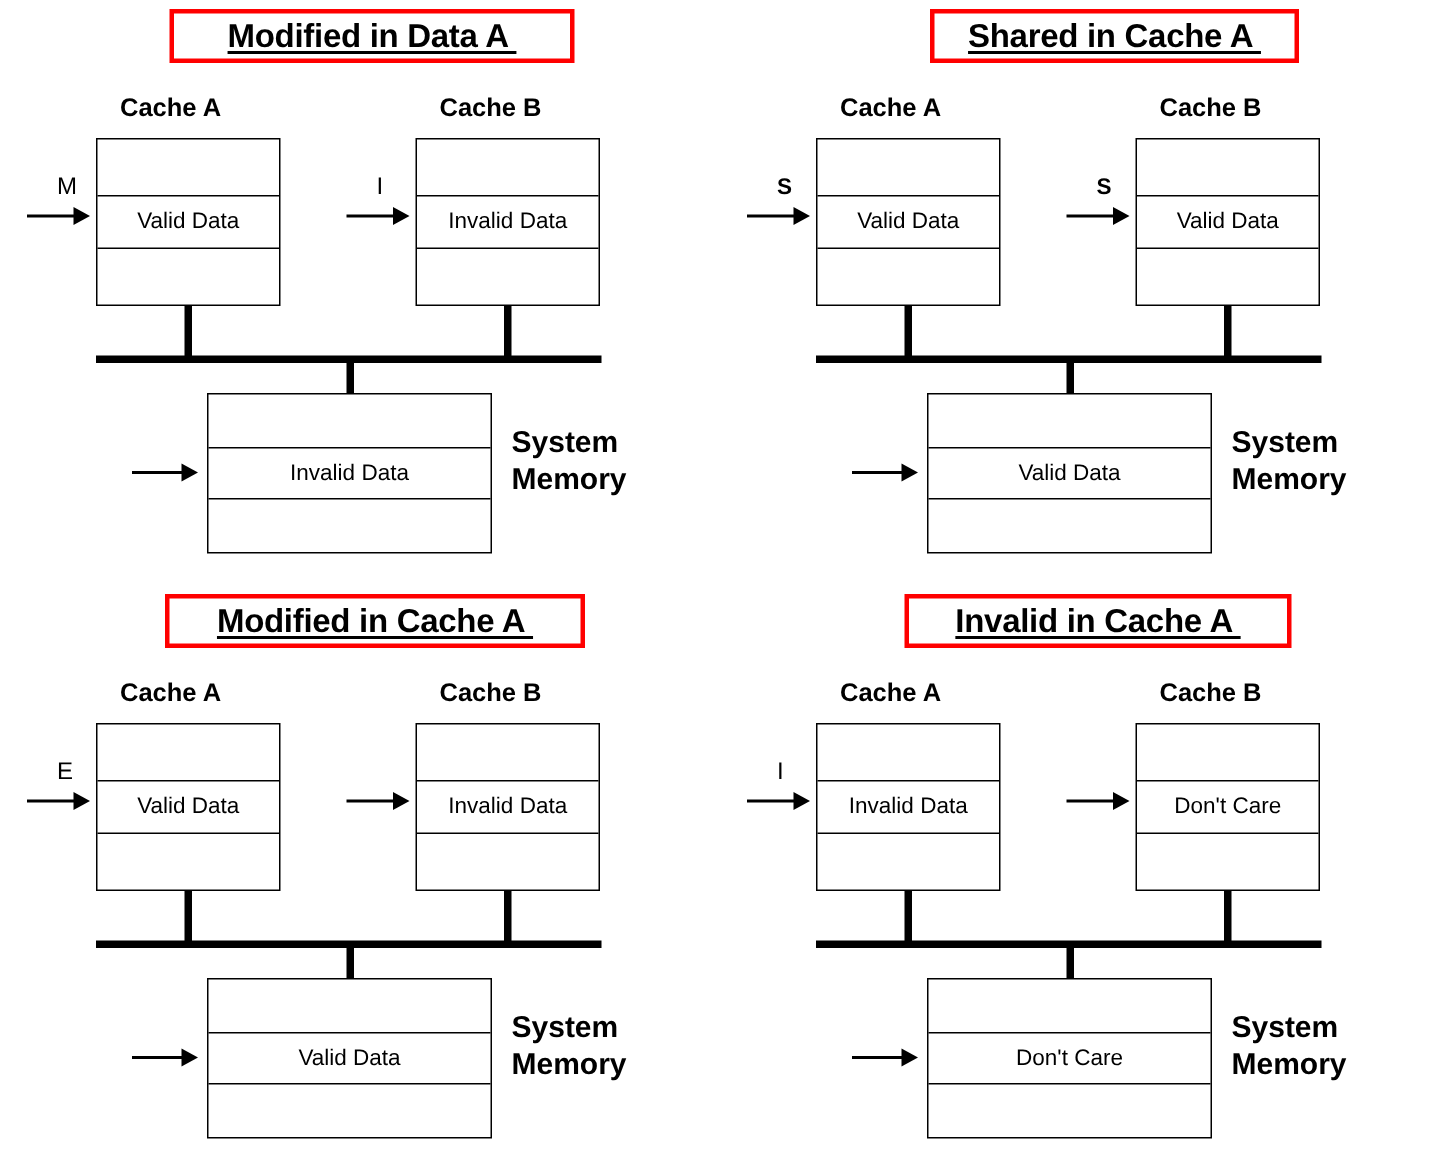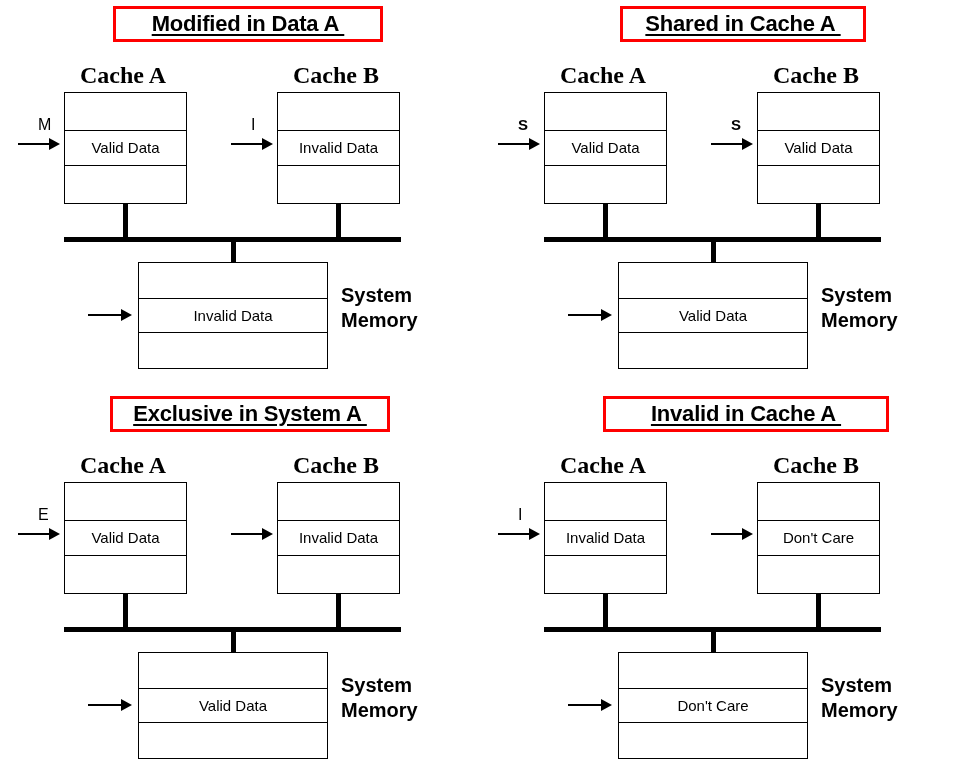--- a/index.html
+++ b/index.html
@@ -52,25 +52,24 @@
     text-decoration: underline;
     text-underline-offset: 3px;
     white-space: pre;
     letter-spacing: -0.2px;
     line-height: 1;
   }
 
   
   .cache-label {
     position: absolute;
-    font-size: 24px;
+    font-size: 17px;
     font-weight: bold;
     white-space: nowrap;
     line-height: 1;
-    font-family: Liberation Serif, serif;
   }
 
   
   .block {
     position: absolute;
     box-sizing: border-box;
     border: 1.6px solid #000000;
     background: #ffffff;
     display: flex;
     flex-direction: column;
@@ -246,21 +245,21 @@
       </div>
       <div class="arrow" style="left: 88px; top: 308px; width: 44px;">
         <div class="shaft" style="width: 34px;"></div>
         <div class="head" style="left: 33px;"></div>
       </div>
       <div class="arrow-label bold" style="left: 38px; top: 117px;">S</div>
       <div class="arrow-label bold" style="left: 251px; top: 117px;">S</div>
     </div>
     <div class="panel p2">
       <div class="title-box" style="left: 110px; width: 280px;">
-        <span class="title-text">Exclusive in System A </span>
+        <span class="title-text">Modified in Cache A </span>
       </div>
       <div class="cache-label" style="left: 80px; top: 63px;">Cache A</div>
       <div class="cache-label" style="left: 293px; top: 63px;">Cache B</div>
       <div class="block cache-block" style="left: 64px; top: 92px;">
         <div class="row top"></div>
         <div class="row mid">
           <span class="row-text">Valid Data</span>
         </div>
         <div class="row bot"></div>
       </div>
@@ -292,21 +291,21 @@
         <div class="shaft" style="width: 32px;"></div>
         <div class="head" style="left: 31px;"></div>
       </div>
       <div class="arrow" style="left: 88px; top: 308px; width: 44px;">
         <div class="shaft" style="width: 34px;"></div>
         <div class="head" style="left: 33px;"></div>
       </div>
       <div class="arrow-label" style="left: 38px; top: 117px;">E</div>
     </div>
     <div class="panel p3">
-      <div class="title-box" style="left: 123px; width: 286px;">
+      <div class="title-box" style="left: 123px; width: 258px;">
         <span class="title-text">Invalid in Cache A </span>
       </div>
       <div class="cache-label" style="left: 80px; top: 63px;">Cache A</div>
       <div class="cache-label" style="left: 293px; top: 63px;">Cache B</div>
       <div class="block cache-block" style="left: 64px; top: 92px;">
         <div class="row top"></div>
         <div class="row mid">
           <span class="row-text">Invalid Data</span>
         </div>
         <div class="row bot"></div>

